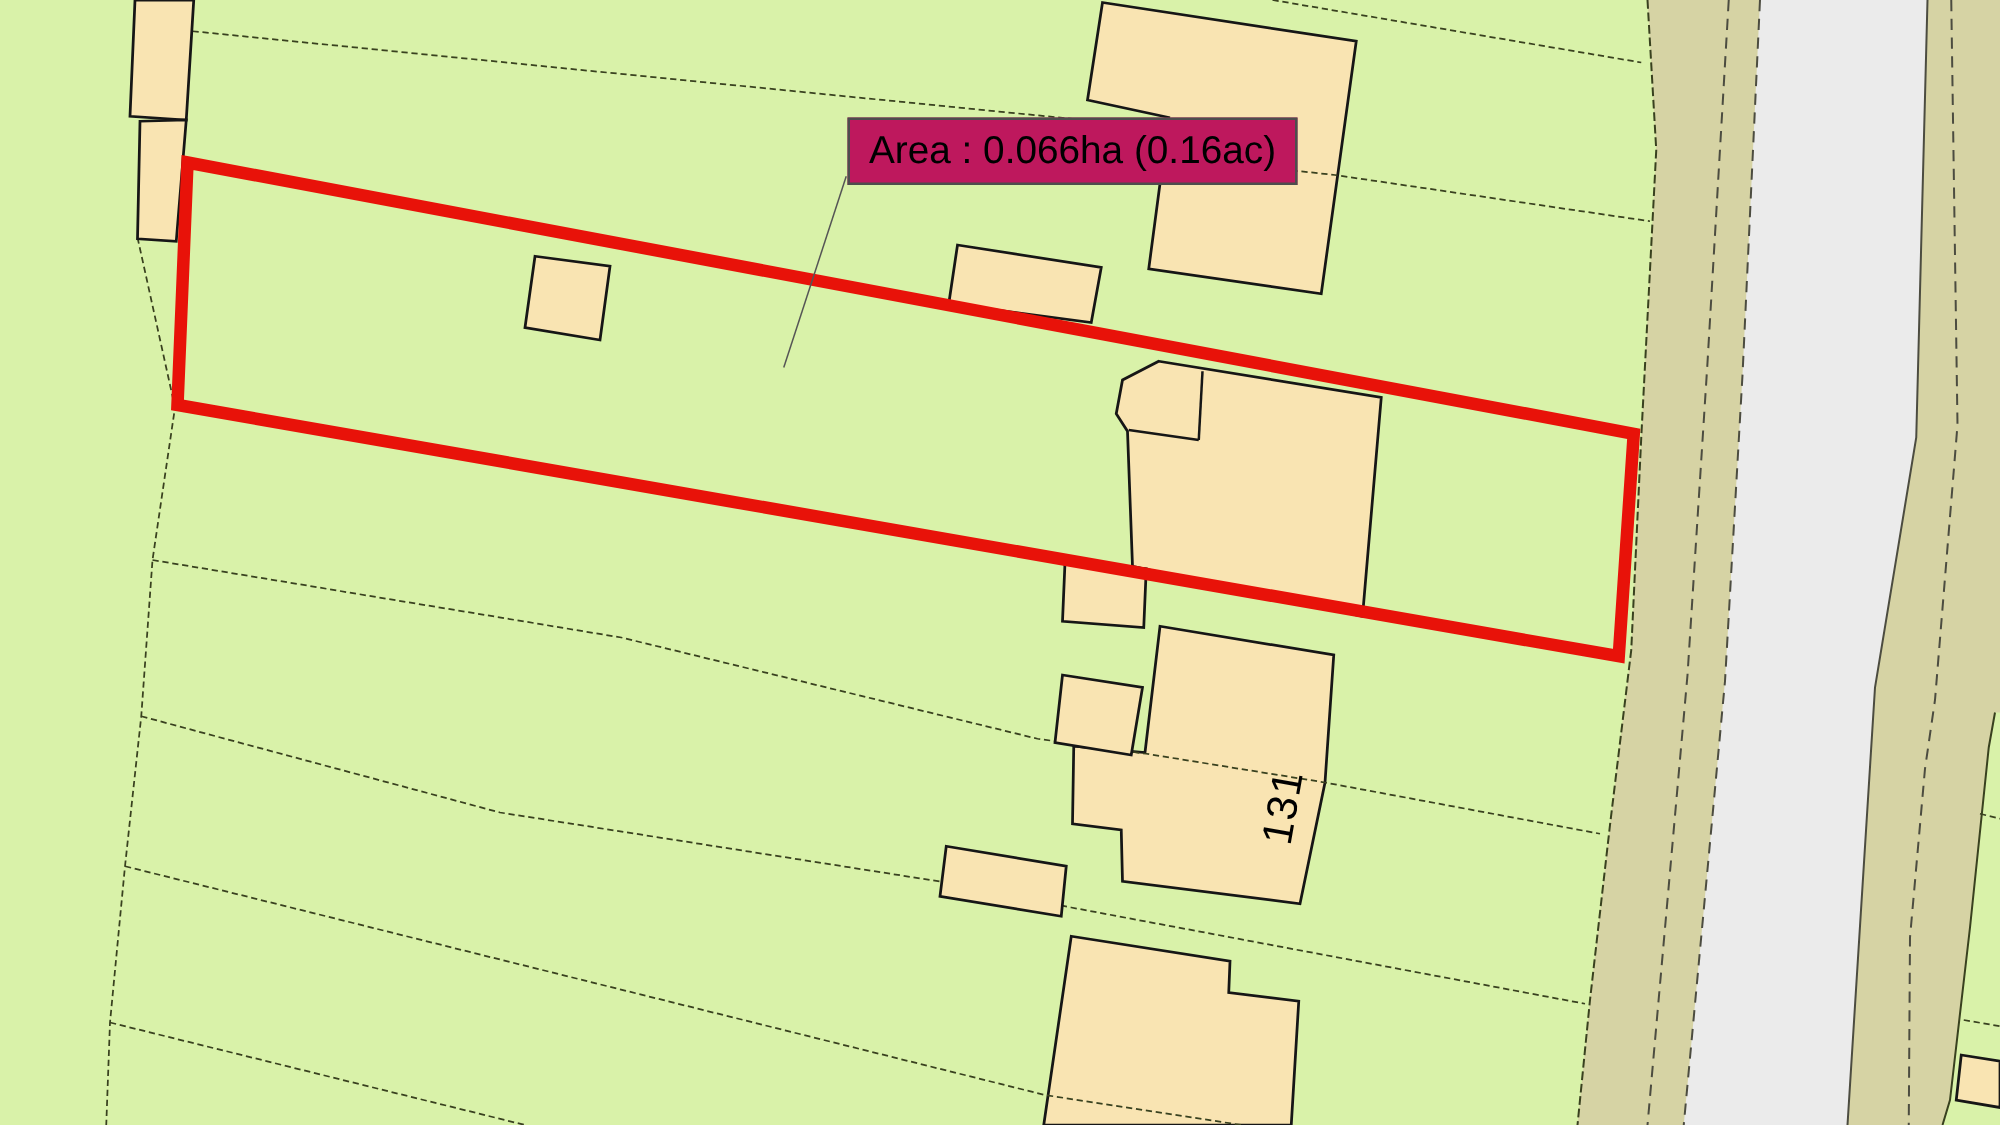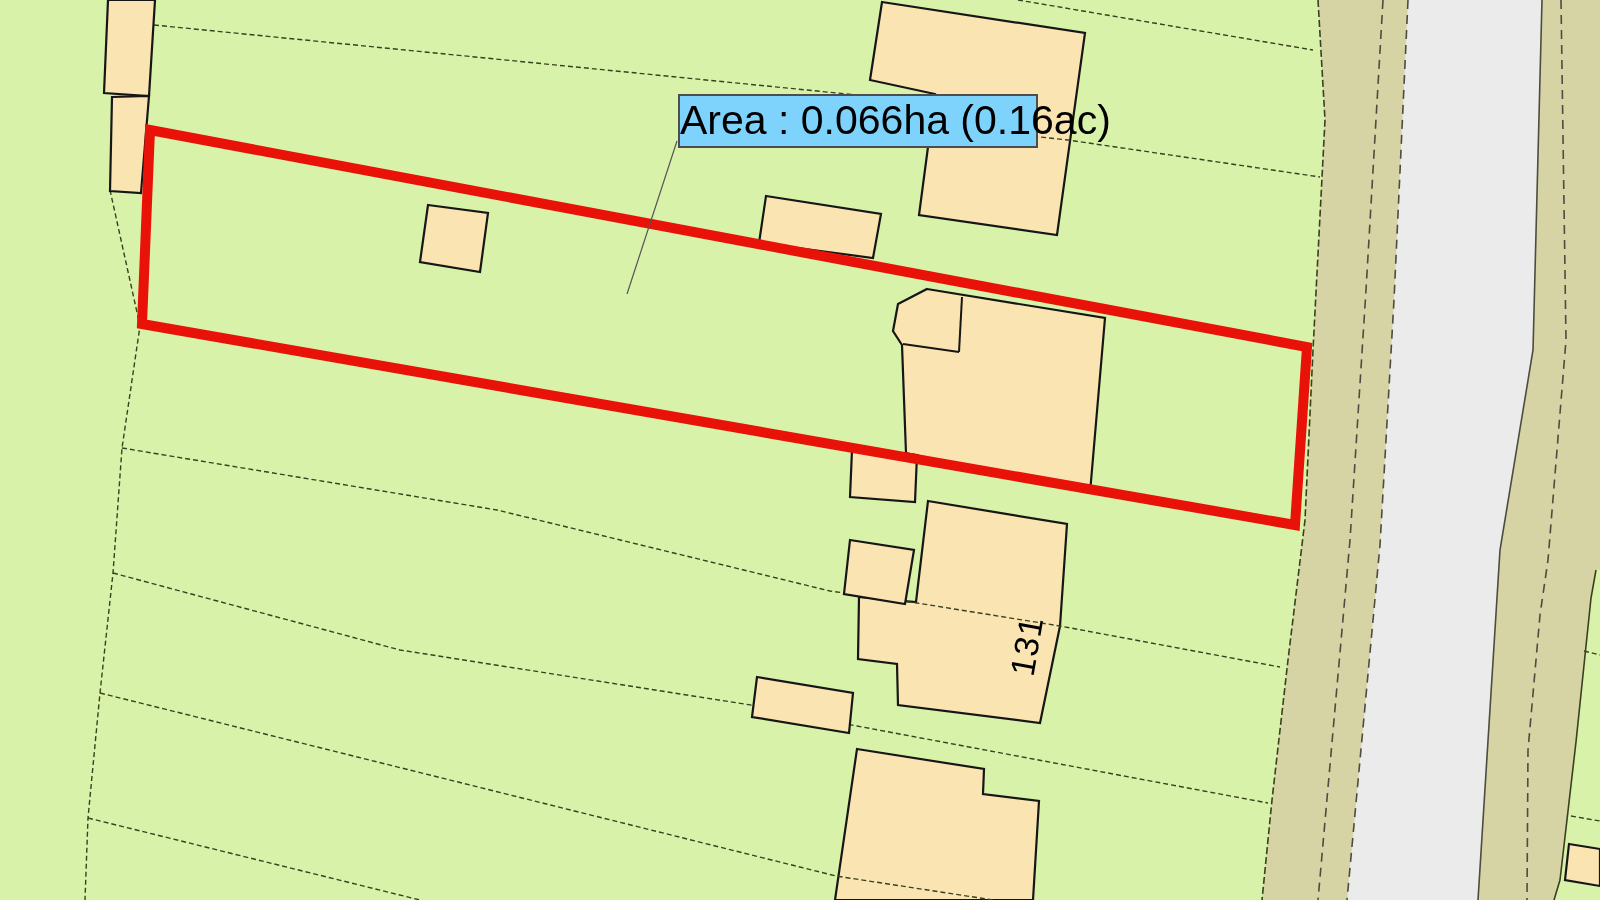--- a/index.html
+++ b/index.html
@@ -57,15 +57,15 @@
       <polyline points="962,297 959,352" fill="none" stroke="#161616" stroke-width="2"></polyline>
       <polyline points="903,344 959,352" fill="none" stroke="#161616" stroke-width="2"></polyline>
       <polygon points="852,450 917,455 915,502 850,497" fill="#f9e4b2" stroke="#161616" stroke-width="2.2"></polygon>
       <polygon points="850,540 914,550 905,604 844,594" fill="#f9e4b2" stroke="#161616" stroke-width="2.2"></polygon>
       <polygon points="757,677 853,693 849,733 752,717" fill="#f9e4b2" stroke="#161616" stroke-width="2.2"></polygon>
       <polygon points="1569,844 1600,849 1600,886 1565,880" fill="#f9e4b2" stroke="#161616" stroke-width="2.2"></polygon>
       <polygon points="150,133 1307,350 1295,528 142,327" fill="none" stroke="#39411f" stroke-width="1.4" stroke-dasharray="5 3"></polygon>
       <polygon points="150,133 1307,350 1295,528 142,327" fill="none" stroke="#e81209" stroke-width="10" transform="translate(0,-3)"></polygon>
       <polyline points="677,141 627,294" fill="none" stroke="#555555" stroke-width="1.2"></polyline>
     </svg>
-  <div class="area-label" style="left: 678px; top: 94px; width: 360px; height: 54px; font-size: 41px; line-height: 48px; border-color: rgb(77, 77, 77); background: #7dd3fc; color: rgb(0, 0, 0);">Area : 0.066ha (0.16ac)</div>
+  <div class="area-label" style="left: 678px; top: 94px; width: 360px; height: 54px; font-size: 31px; line-height: 48px; border-color: rgb(77, 77, 77); background: #be185d; color: rgb(0, 0, 0);">Area : 0.066ha (0.16ac)</div>
   <div class="house-number" style="left: 1027px; top: 646px; font-size: 34px; color: rgb(0, 0, 0); transform: translate(-50%, -50%) rotate(-80deg);">131</div>
 </div>
 
 </body></html>

